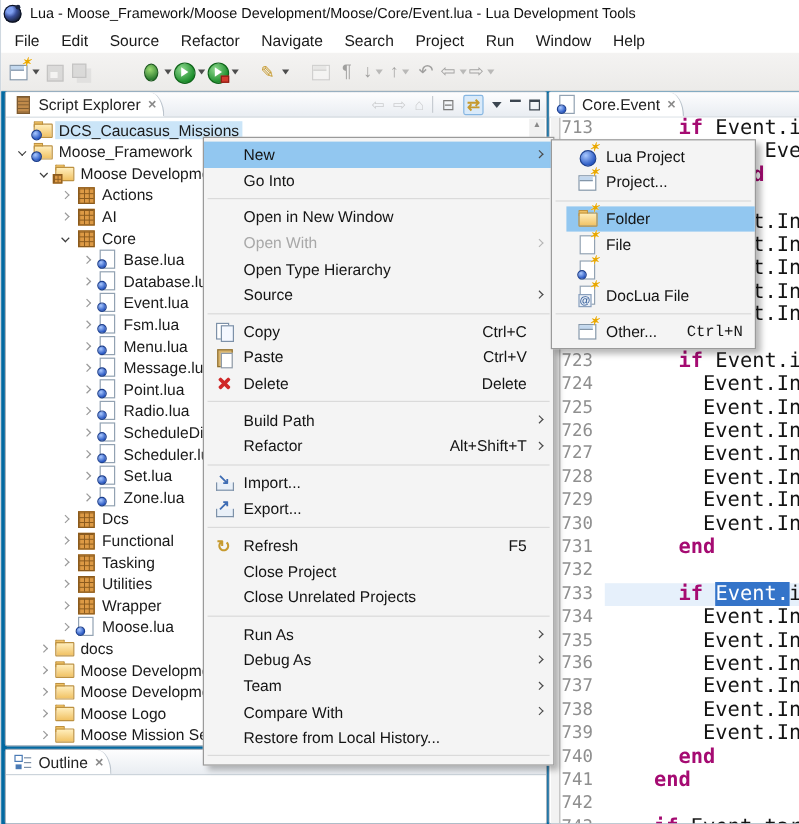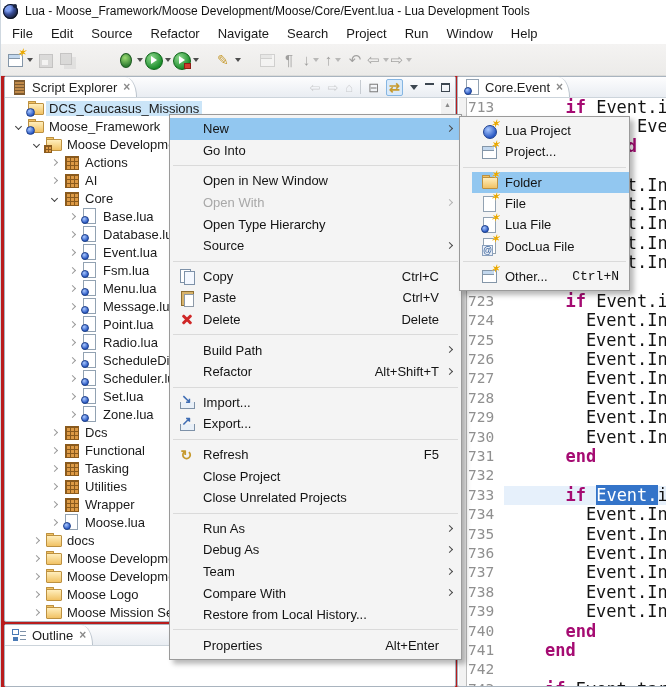--- a/index.html
+++ b/index.html
@@ -101,21 +101,21 @@
     border-left:6px solid #fff; border-top:4px solid transparent; border-bottom:4px solid transparent; }
   .ov-red { right:-1px; bottom:-1px; width:7px; height:6px; background:#d23a2e; border:1px solid #8e1f16; }
   .ic-save::before { content:""; position:absolute; left:2px; top:2px; width:12px; height:12px;
     background:#9db3c8; border:1px solid #5a7186; }
   .ic-save::after { content:""; position:absolute; left:5px; top:8px; width:6px; height:5px; background:#fff; }
   .ic-saveall::before { content:""; position:absolute; left:1px; top:1px; width:10px; height:10px;
     background:#9db3c8; border:1px solid #5a7186; box-shadow:4px 4px 0 #b9c9d9; }
   .ic-pen::before { content:"✎"; position:absolute; left:2px; top:0; font-size:14px; color:#c69a2e; }
 
   
-  .workbench { position:absolute; top:76px; left:0; right:0; bottom:0; background:#b91c1c; }
+  .workbench { position:absolute; top:76px; left:0; right:0; bottom:0; background:#0369a1; }
   .panel { position:absolute; background:#fff; border:1px solid #a9b4bf; border-radius:2px; }
   .explorer-panel { left:3px; top:0; width:452px; height:546px; }
   .outline-panel { left:3px; top:548px; width:452px; bottom:0; }
   .editor-panel { left:456px; top:0; width:212px; bottom:0; border-right:none; }
   .panel-header { height:21px; background:linear-gradient(#fdfdfe,#e9edf2);
     border-bottom:1px solid #ccd4db; display:flex; align-items:stretch; position:relative; }
   .tab { display:flex; align-items:center; gap:4px; background:#fff; padding:0 6px;
     font-size:13px; color:#222; border-right:1px solid #b9c2cb;
     border-top-right-radius:12px 20px; position:relative; }
   .tab .close { color:#8a8a8a; font-size:12px; margin-left:2px; font-weight:bold; }
@@ -793,25 +793,20 @@
         <div class="m-item">
           <span class="m-ic"></span>
           <span class="m-label">Compare With</span>
           <span class="m-arrow"></span>
         </div>
         <div class="m-item">
           <span class="m-ic"></span>
           <span class="m-label">Restore from Local History...</span>
         </div>
         <div class="m-sep"></div>
-        <div class="m-item">
-          <span class="m-ic"></span>
-          <span class="m-label">Properties</span>
-          <span class="m-accel">Alt+Enter</span>
-        </div>
       </div>
 
     <div class="submenu" id="submenu">
         <div class="m-item">
           <span class="m-ic">
             <span class="ic ic-sphere">
               <i class="ov ov-star"></i>
             </span>
           </span>
           <span class="m-label">Lua Project</span>
@@ -841,21 +836,20 @@
           </span>
           <span class="m-label">File</span>
         </div>
         <div class="m-item">
           <span class="m-ic">
             <span class="ic ic-page">
               <i class="ov ov-sphere"></i>
               <i class="ov ov-star"></i>
             </span>
           </span>
-          <span class="m-label">Lua File</span>
         </div>
         <div class="m-item">
           <span class="m-ic">
             <span class="ic ic-page">
               <i class="ov ov-at"></i>
               <i class="ov ov-star"></i>
             </span>
           </span>
           <span class="m-label">DocLua File</span>
         </div>

